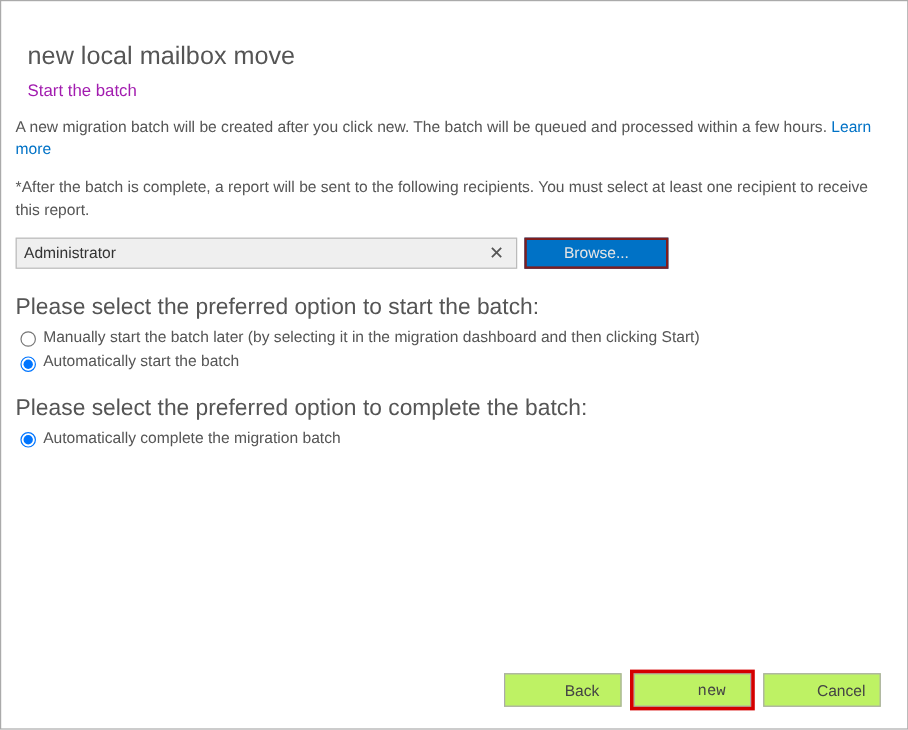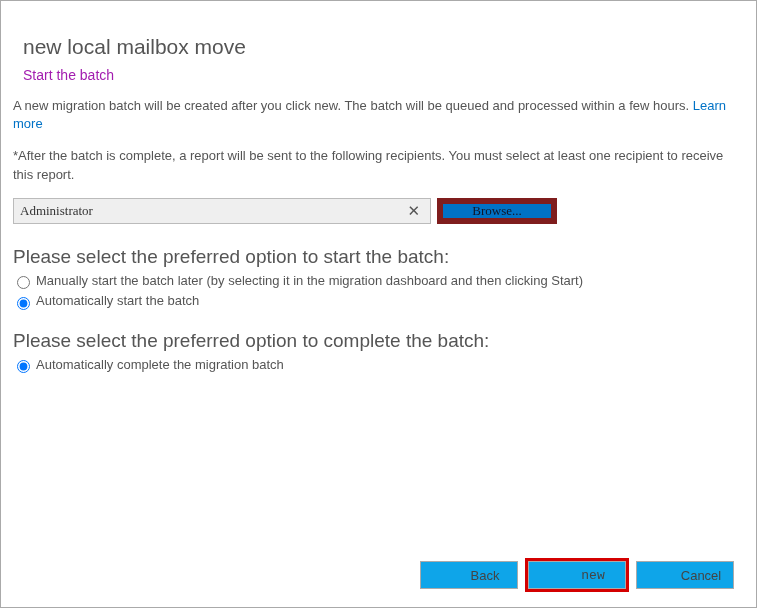--- a/index.html
+++ b/index.html
@@ -49,21 +49,20 @@
     }
     .learn-more {
       color: #0072c6;
       cursor: pointer;
     }
     .recipient-row {
       display: flex;
       gap: 6px;
       align-items: stretch;
       margin-bottom: 22px;
-      font-family: Liberation Serif, serif;
     }
     .recipient-input-wrap {
       position: relative;
       flex: 0 0 418px;
       display: flex;
       align-items: center;
       background: #efefef;
       border: 1px solid #bbb;
       height: 26px;
       padding: 0 6px;
@@ -76,22 +75,22 @@
     .clear-btn {
       font-size: 15px;
       color: #555;
       cursor: pointer;
       padding: 0 4px;
       user-select: none;
     }
     .browse-btn {
       flex: 0 0 120px;
       background: #0072c6;
-      border: 6px solid #7f1d1d;
-      color: #0f172a;
+      border: 2px solid #7f1d1d;
+      color: #e5e5e5;
       font-size: 13px;
       cursor: pointer;
       height: 26px;
       display: flex;
       align-items: center;
       justify-content: center;
     }
     .section-label {
       font-size: 19px;
       color: #555;
@@ -119,21 +118,21 @@
     .footer {
       position: absolute;
       bottom: 18px;
       right: 22px;
       display: flex;
       gap: 10px;
     }
     .btn {
       width: 98px;
       height: 28px;
-      background: #0ea5e9;
+      background: #bef264;
       border: 1px solid #aaa;
       font-size: 13px;
       color: #444;
       cursor: pointer;
       display: flex;
       align-items: center;
       justify-content: center;
       padding-left: 32px;
     }
     .btn-highlight {

